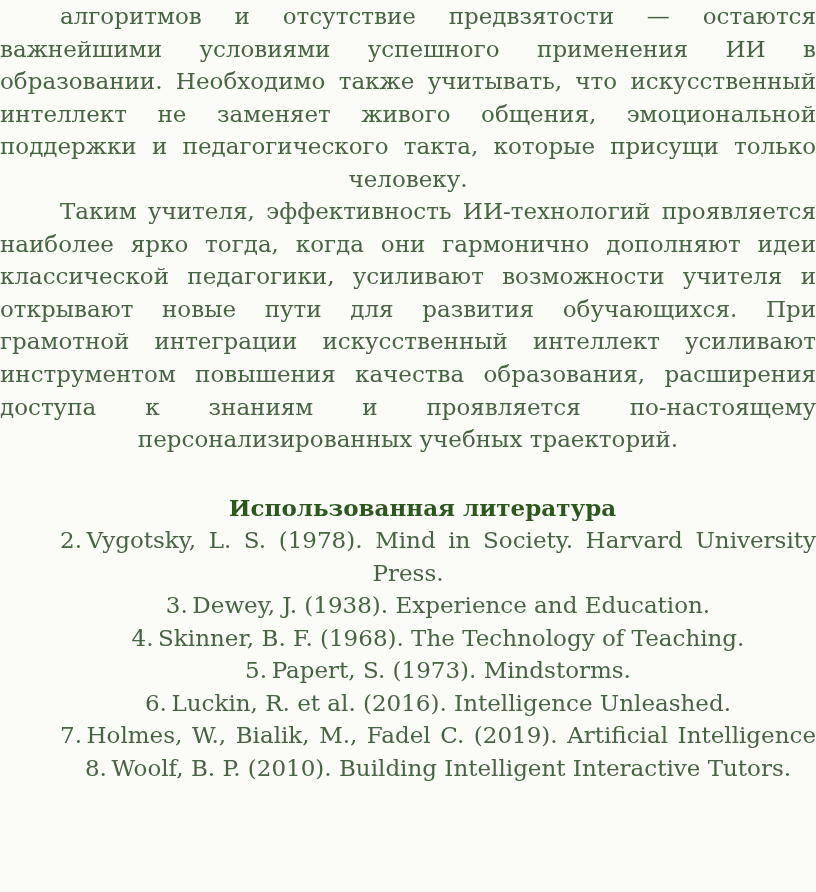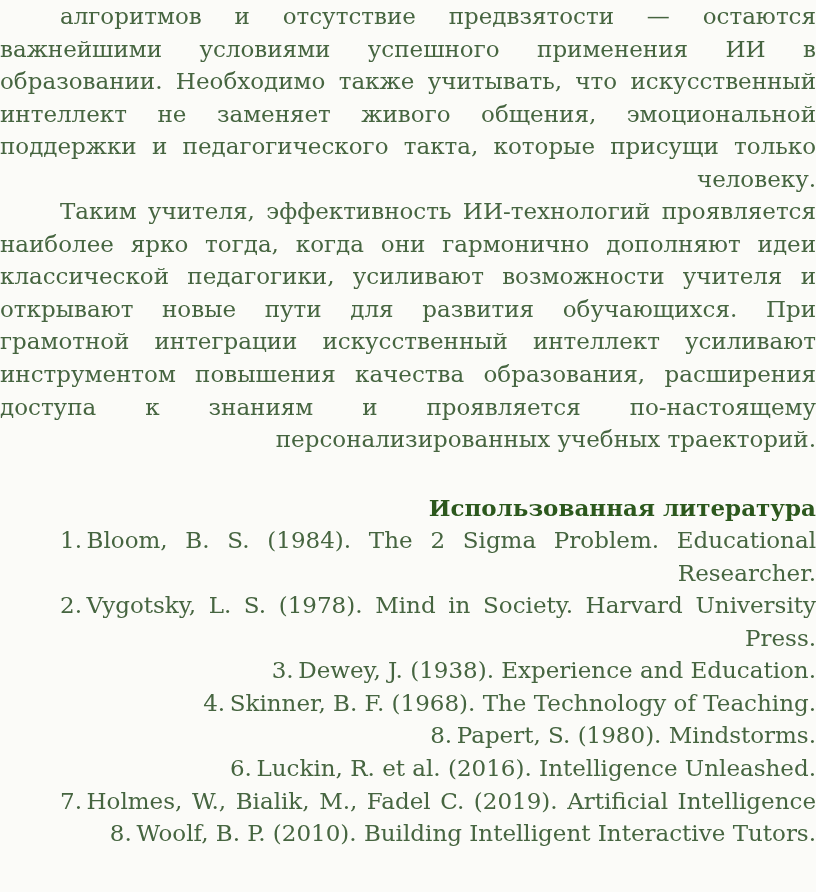--- a/index.html
+++ b/index.html
@@ -15,21 +15,21 @@
     background: var(--page-bg, #fbfbf8);
     font-family: "DejaVu Serif", "Liberation Serif", serif;
     font-size: 23px;
     line-height: 32.55px;
     color: var(--text-color, #466540);
   }
   .doc-body {
     width: 816px;
   }
   .line {
-    text-align: right;
+    text-align: center;
     hyphens: none;
     -webkit-hyphens: none;
   }
   .line.j {
     text-align: justify;
     text-align-last: justify;
   }
   .line.ind {
     padding-left: 60px;
   }
@@ -63,35 +63,31 @@
         <div class="line j">грамотной интеграции искусственный интеллект усиливают</div>
         <div class="line j">инструментом повышения качества образования, расширения</div>
         <div class="line j">доступа к знаниям и проявляется по-настоящему</div>
         <div class="line">персонализированных учебных траекторий.</div>
       </div>
       <div class="block spacer"></div>
       <div class="block heading">
         <div class="line ind">Использованная литература</div>
       </div>
       <div class="block list-item">
-        <div class="line j ind">1. Bloom, B. S. (1984). The 2 Sigma Problem. Educational</div>
-        <div class="line">Researcher.</div>
-      </div>
-      <div class="block list-item">
         <div class="line j ind">2. Vygotsky, L. S. (1978). Mind in Society. Harvard University</div>
         <div class="line">Press.</div>
       </div>
       <div class="block list-item">
         <div class="line ind">3. Dewey, J. (1938). Experience and Education.</div>
       </div>
       <div class="block list-item">
         <div class="line ind">4. Skinner, B. F. (1968). The Technology of Teaching.</div>
       </div>
       <div class="block list-item">
-        <div class="line ind">8. Papert, S. (1980). Mindstorms.</div>
+        <div class="line ind">5. Papert, S. (1973). Mindstorms.</div>
       </div>
       <div class="block list-item">
         <div class="line ind">6. Luckin, R. et al. (2016). Intelligence Unleashed.</div>
       </div>
       <div class="block list-item">
         <div class="line j ind">7. Holmes, W., Bialik, M., Fadel C. (2019). Artificial Intelligence</div>
       </div>
       <div class="block list-item">
         <div class="line ind">8. Woolf, B. P. (2010). Building Intelligent Interactive Tutors.</div>
       </div>

